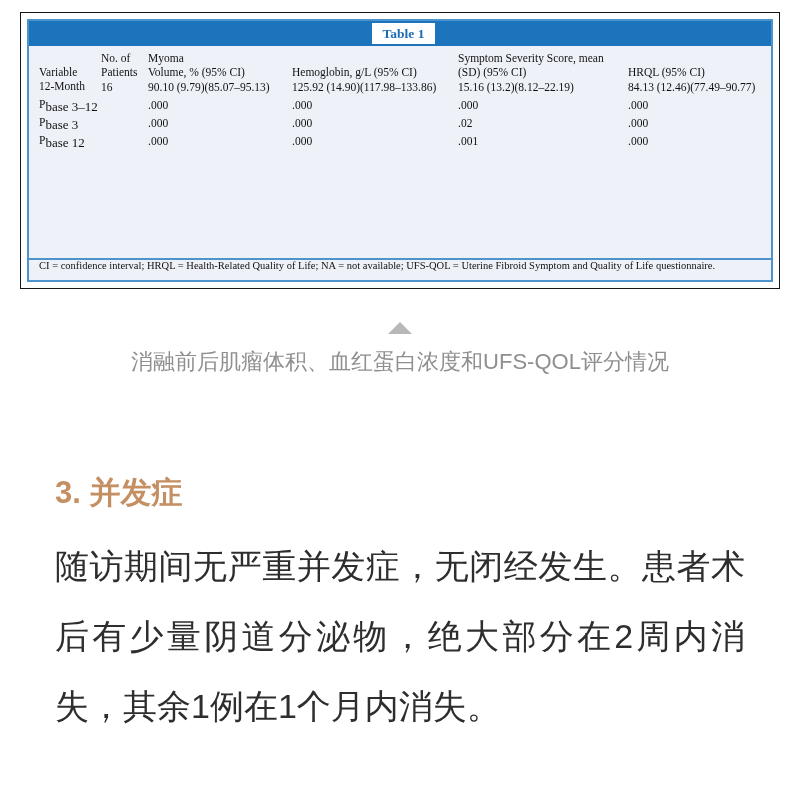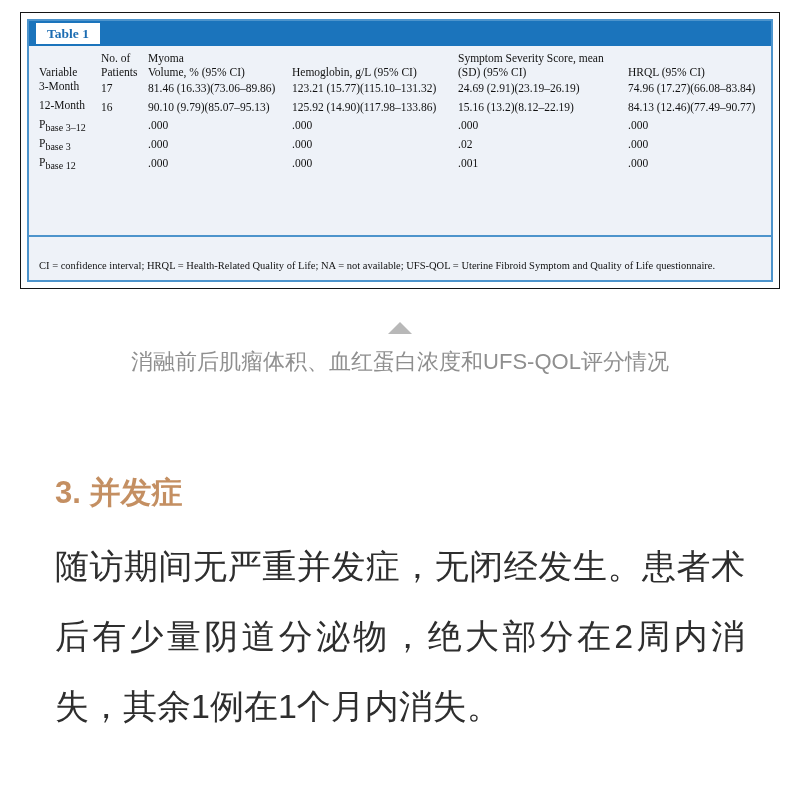--- a/index.html
+++ b/index.html
@@ -25,20 +25,21 @@
     box-sizing: border-box;
     border: 2px solid #4d94cc;
     background: #eef2f8;
     display: flex; flex-direction: column;
     font-family: "Liberation Serif", "DejaVu Serif", serif;
     color: #111111;
   }
   .header-bar {
     height: 25px; flex: 0 0 25px;
     background: #1b74bc;
+    text-align: center;
   }
   .tab-label {
     display: inline-block;
     margin: 2px 0 0 7px;
     padding: 0 11px;
     height: 21px; line-height: 21px;
     background: #ffffff;
     color: #1b6cb2;
     font-weight: bold;
     font-size: 13.5px;
@@ -65,25 +66,25 @@
   .group-cell {
     border-bottom: 2px solid #4d94cc;
     padding: 4px 0 2px 0;
   }
   .head-row th {
     vertical-align: bottom;
     line-height: 13.5px;
     padding: 4px 0 7px 0;
   }
   tbody td { line-height: 15.6px; }
-  sub { font-size: 10px; }
+  sub { font-size: 13px; }
   .tbl-footer {
     margin-top: auto;
     border-top: 2px solid #4d94cc;
-    padding: 23px 10px 9px 10px;
+    padding: 0 10px 9px 10px;
     font-size: 10.5px;
   }
   
   .arrow-up {
     position: absolute; left: 388px; top: 322px;
     width: 0; height: 0;
     border-left: 12px solid transparent;
     border-right: 12px solid transparent;
     border-bottom: 12px solid #b8b8b8;
   }
@@ -134,28 +135,20 @@
           <th><span>Variable</span></th>
           <th><span>No. of</span><br><span>Patients</span></th>
           <th><span>Myoma</span><br><span>Volume, % (95% CI)</span></th>
           <th><span>Hemoglobin, g/L (95% CI)</span></th>
           <th><span>Symptom Severity Score, mean</span><br><span>(SD) (95% CI)</span></th>
           <th><span>HRQL (95% CI)</span></th>
         </tr>
       </thead>
       <tbody>
         <tr>
-          <td><span>3-Month</span><sub></sub></td>
-          <td>17</td>
-          <td>81.46 (16.33)(73.06–89.86)</td>
-          <td>123.21 (15.77)(115.10–131.32)</td>
-          <td>24.69 (2.91)(23.19–26.19)</td>
-          <td>74.96 (17.27)(66.08–83.84)</td>
-        </tr>
-        <tr>
           <td><span>12-Month</span><sub></sub></td>
           <td>16</td>
           <td>90.10 (9.79)(85.07–95.13)</td>
           <td>125.92 (14.90)(117.98–133.86)</td>
           <td>15.16 (13.2)(8.12–22.19)</td>
           <td>84.13 (12.46)(77.49–90.77)</td>
         </tr>
         <tr>
           <td><span>P</span><sub>base 3–12</sub></td>
           <td></td>

